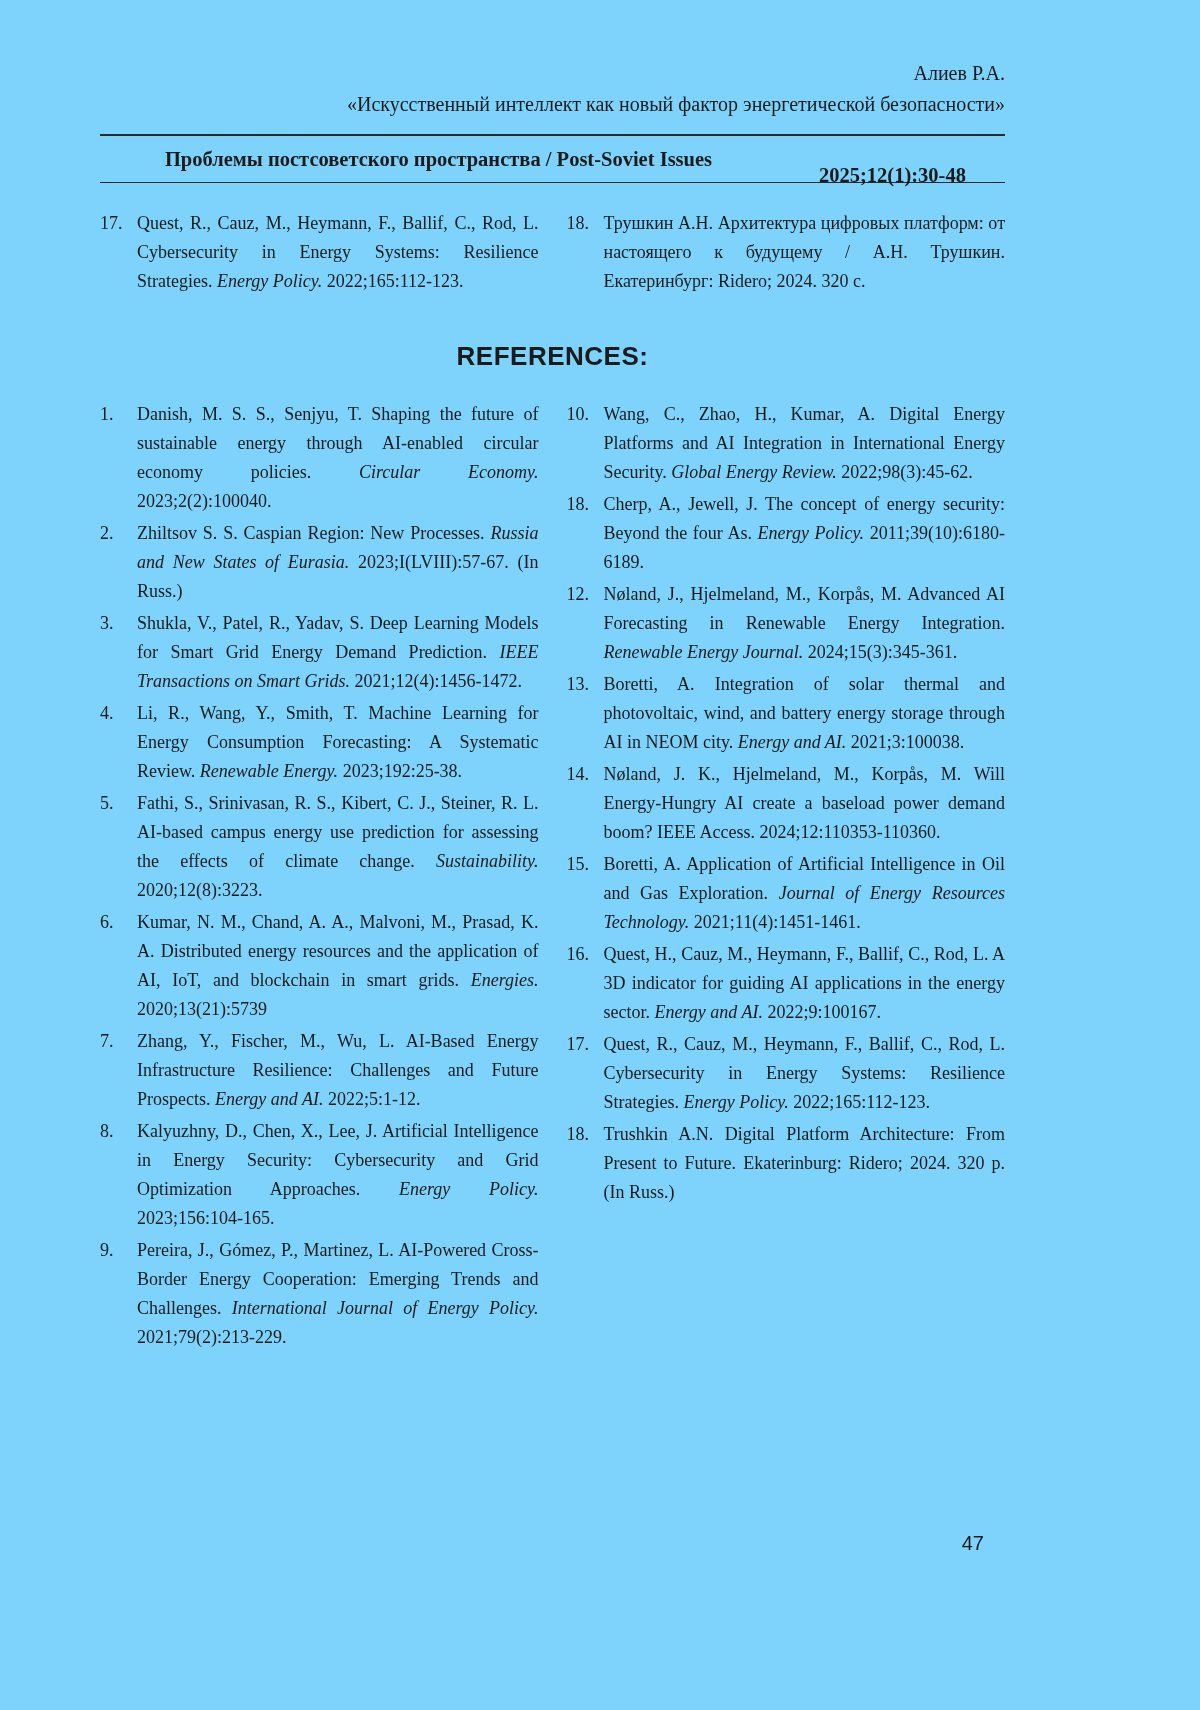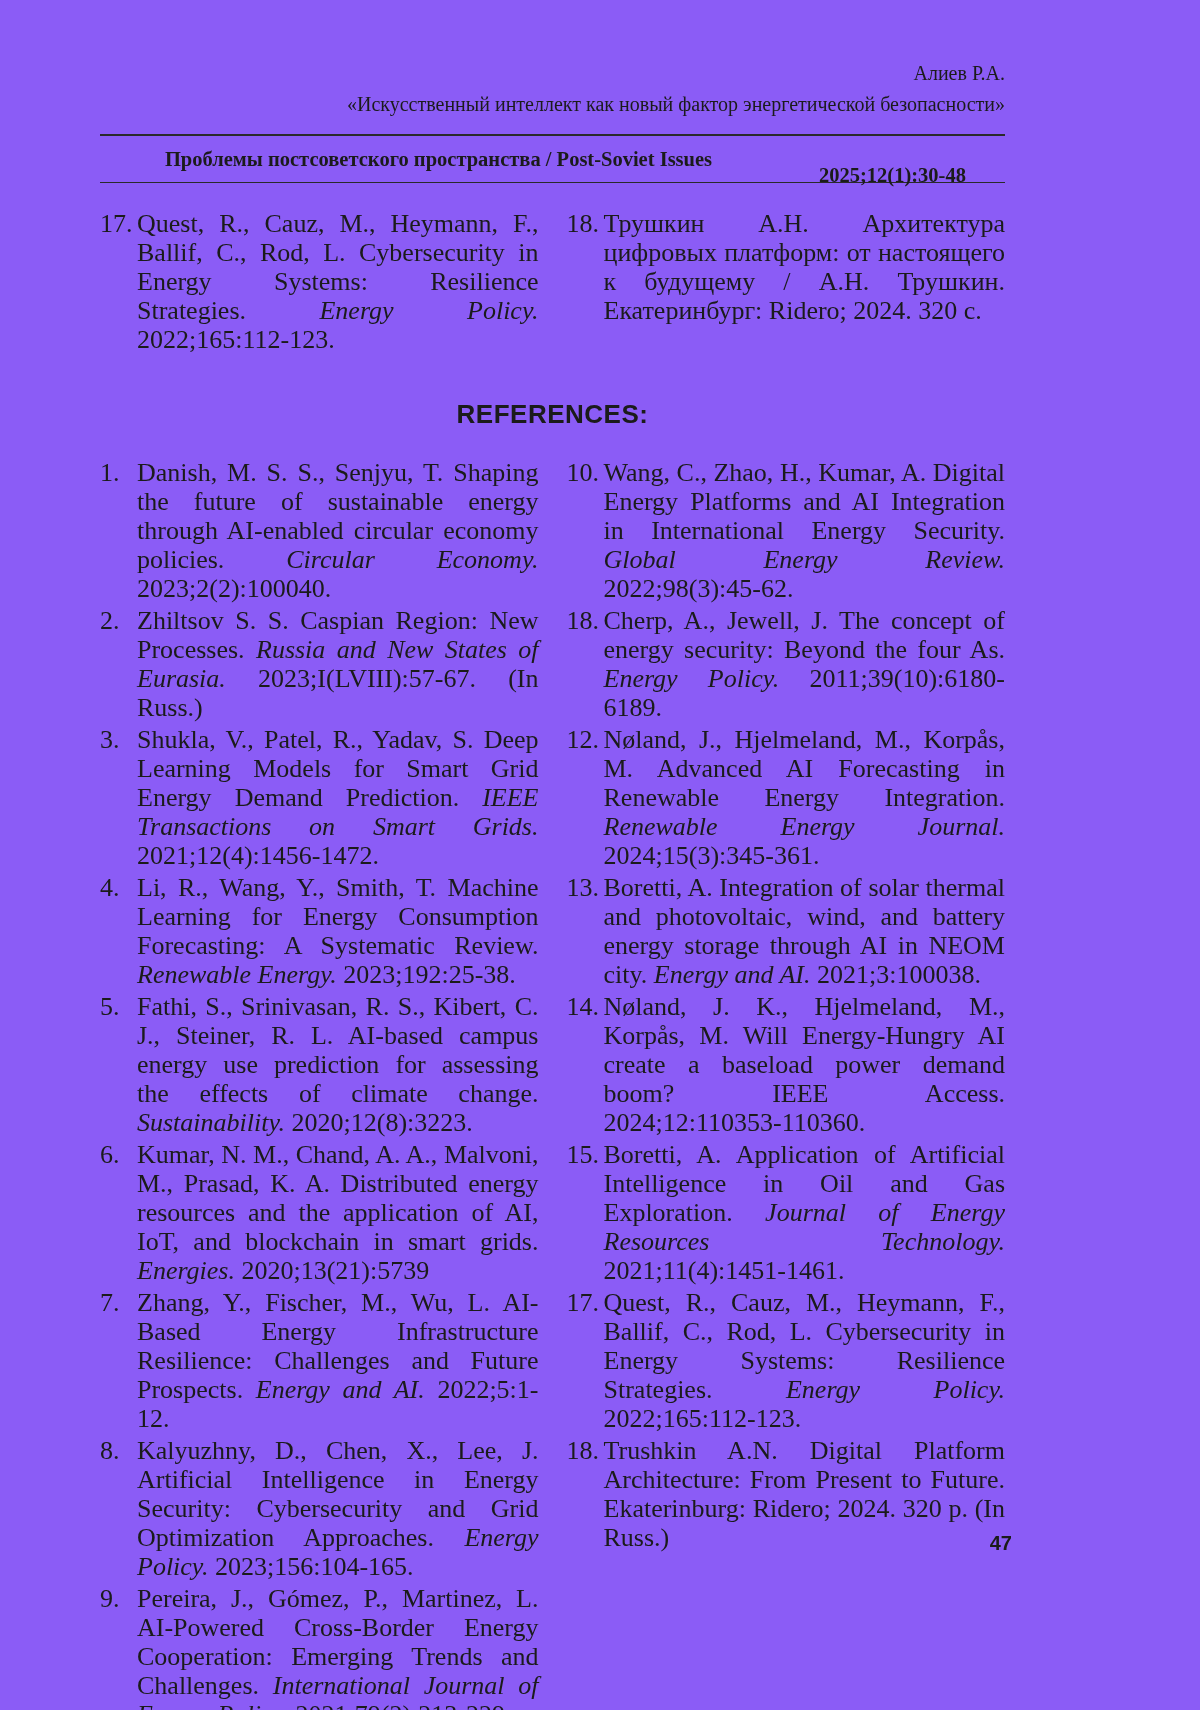--- a/index.html
+++ b/index.html
@@ -1,21 +1,21 @@
 <!DOCTYPE html>
 <html><head>
 <meta charset="utf-8">
 <style>
   html, body { margin: 0; padding: 0; background: #ffffff; }
   .page {
     position: relative;
     width: 1200px;
     height: 1710px;
     box-sizing: border-box;
-    background: #8b5cf6;
+    background: #7dd3fc;
     color: #1b1b1b;
     font-family: "Liberation Serif", "DejaVu Serif", serif;
     padding: 58px 195px 0 100px;
   }
   
   .running-head {
     text-align: right;
     font-size: 20px;
     line-height: 31px;
   }
@@ -49,21 +49,21 @@
   
   .two-col {
     display: grid;
     grid-template-columns: 1fr 1fr;
     column-gap: 28px;
   }
   .continued { margin-top: 26px; }
   .ref-col { min-width: 0; }
   .ref-item {
     display: flex;
-    font-size: 26px;
+    font-size: 18px;
     line-height: 29px;
     margin-bottom: 3px;
     justify-content: center;
   }
   .ref-num {
     width: 37px;
     flex: none;
   }
   .ref-text {
     flex: 1;
@@ -76,23 +76,23 @@
     font-weight: 700;
     font-size: 26px;
     letter-spacing: 0.5px;
     margin: 42px 0 28px 0;
     text-align: center;
   }
   
   .page-number {
     position: absolute;
     top: 1532px;
-    right: 188px;
+    right: 216px;
     font-family: "Liberation Sans", "DejaVu Sans", sans-serif;
-    font-weight: bold;
+    font-weight: normal;
     font-size: 20px;
   }
 </style>
 </head>
 <body>
 
 <div class="page">
 
   <div class="running-head">
     <div>Алиев Р.А.</div>
@@ -180,20 +180,24 @@
         </div>
         <div class="ref-item">
           <span class="ref-num">14.</span>
           <span class="ref-text"><span>Nøland, J. K., Hjelmeland, M., Korpås, M. Will Energy-Hungry AI create a baseload power demand boom? IEEE Access. 2024;12:110353-110360.</span></span>
         </div>
         <div class="ref-item">
           <span class="ref-num">15.</span>
           <span class="ref-text"><span>Boretti, A. Application of Artificial Intelligence in Oil and Gas Exploration. </span><span class="it">Journal of Energy Resources Technology.</span><span> 2021;11(4):1451-1461.</span></span>
         </div>
         <div class="ref-item">
+          <span class="ref-num">16.</span>
+          <span class="ref-text"><span>Quest, H., Cauz, M., Heymann, F., Ballif, C., Rod, L. A 3D indicator for guiding AI applications in the energy sector. </span><span class="it">Energy and AI.</span><span> 2022;9:100167.</span></span>
+        </div>
+        <div class="ref-item">
           <span class="ref-num">17.</span>
           <span class="ref-text"><span>Quest, R., Cauz, M., Heymann, F., Ballif, C., Rod, L. Cybersecurity in Energy Systems: Resilience Strategies. </span><span class="it">Energy Policy.</span><span> 2022;165:112-123.</span></span>
         </div>
         <div class="ref-item">
           <span class="ref-num">18.</span>
           <span class="ref-text"><span>Trushkin A.N. Digital Platform Architecture: From Present to Future. Ekaterinburg: Ridero; 2024. 320 p. (In Russ.)</span></span>
         </div>
       </div>
   </div>
 

